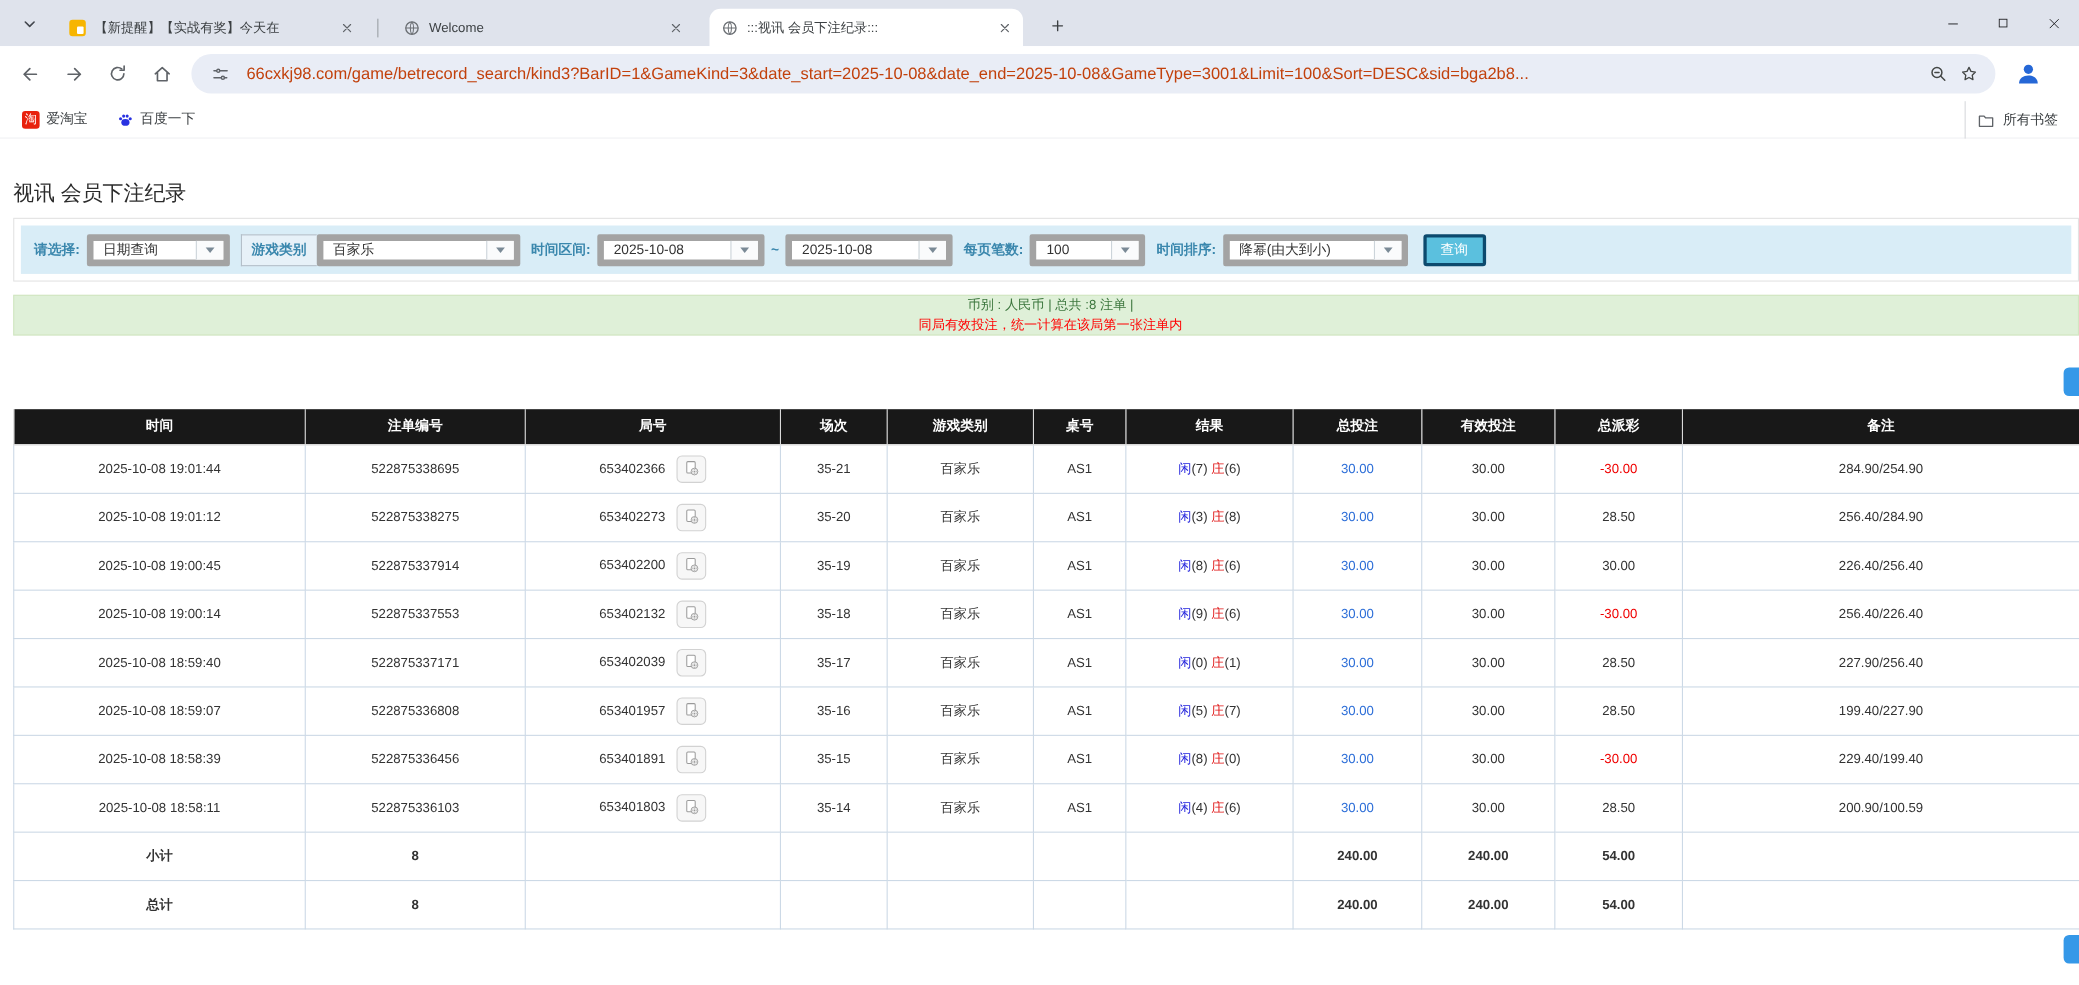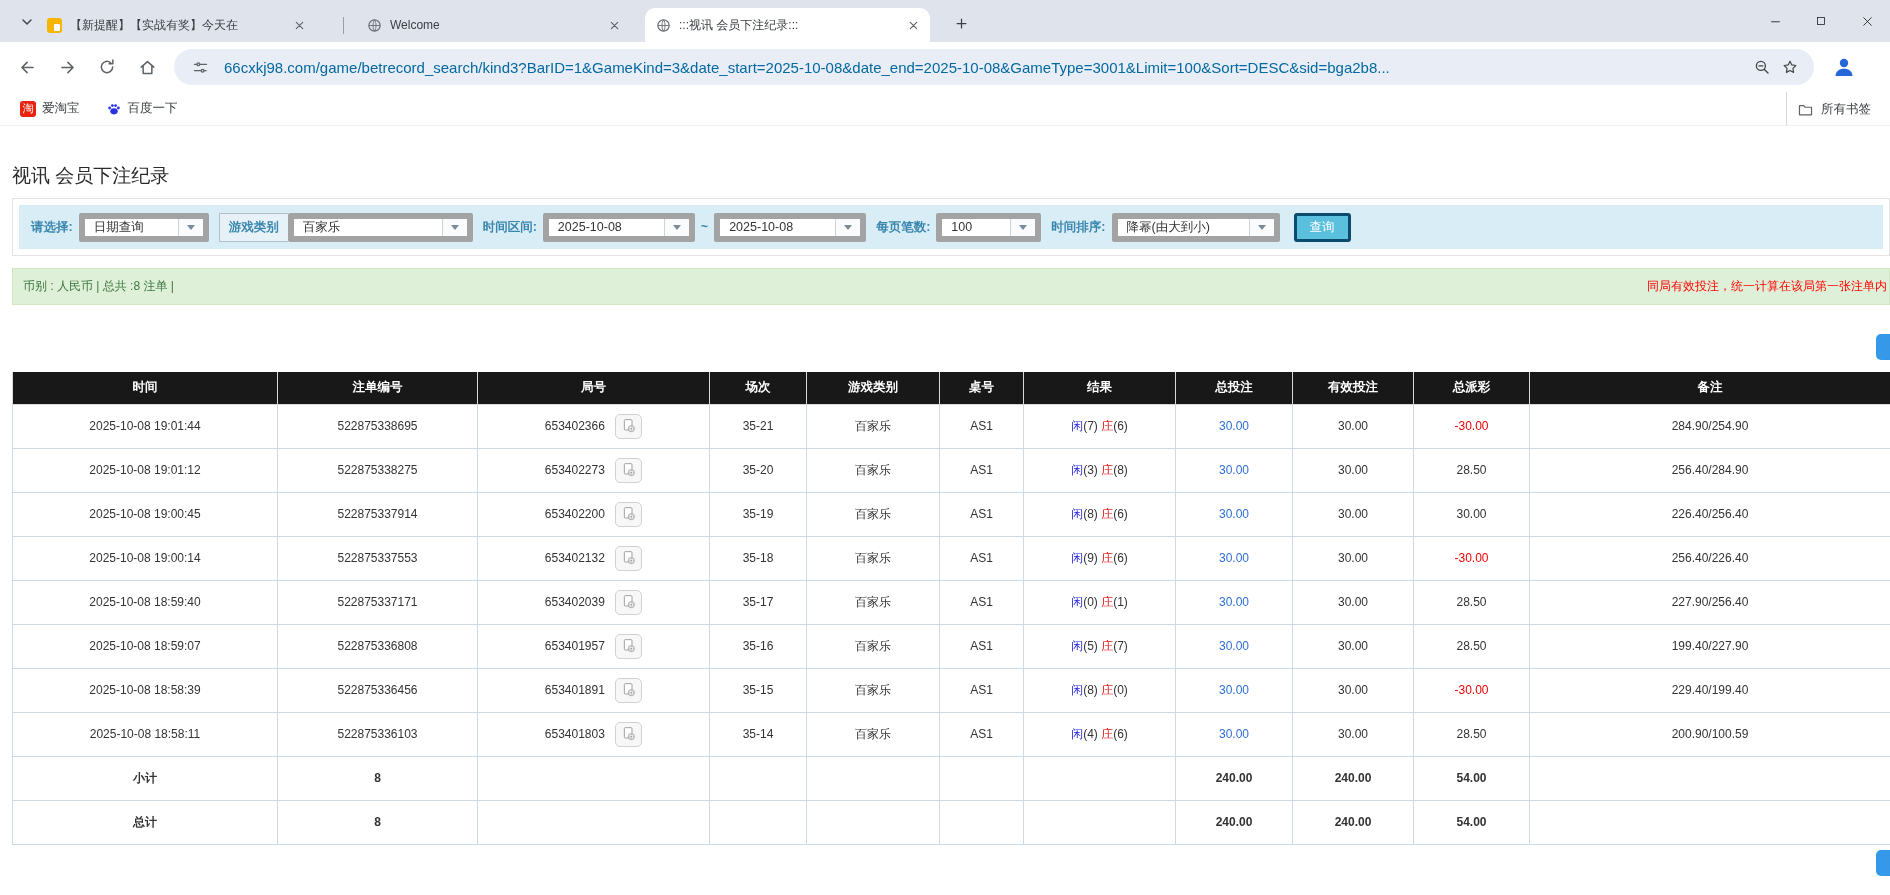--- a/index.html
+++ b/index.html
@@ -21,21 +21,21 @@
   .fav-nga { width:15px; height:15px; border-radius:3px; background:#f7b500; position:relative; }
   .fav-nga::after { content:""; position:absolute; right:2px; bottom:2px; width:6px; height:7px; background:#fff; border-radius:1px; }
   .win-controls { position:absolute; right:0; top:0; height:42px; display:flex; }
   .win-btn { width:46px; height:42px; display:flex; align-items:center; justify-content:center; }
 
   .toolbar { position:absolute; top:42px; left:0; width:1890px; height:50px; background:#fff;
     display:flex; align-items:center; }
   .nav-ic { width:34px; height:34px; border-radius:50%; display:flex; align-items:center; justify-content:center; margin-left:6px; flex:0 0 34px; }
   .omnibox { margin-left:10px; width:1640px; height:36px; background:#e9edf6; border-radius:18px;
     display:flex; align-items:center; padding:0 10px 0 12px; }
-  .omnibox .url { flex:1; font-size:15px; color:#0369a1; white-space:nowrap; overflow:hidden; margin-left:10px; }
+  .omnibox .url { flex:1; font-size:15px; color:#c2410c; white-space:nowrap; overflow:hidden; margin-left:10px; }
   .omni-ic { width:28px; height:28px; display:flex; align-items:center; justify-content:center; flex:0 0 28px; }
   .profile-btn { margin-left:14px; width:32px; height:32px; display:flex; align-items:center; justify-content:center; }
 
   .bookmarks { position:absolute; top:92px; left:0; width:1890px; height:34px; background:#fff;
     display:flex; align-items:center; font-size:12.5px; color:#3c4043; border-bottom:1px solid #f0f1f4; }
   .bm-item { display:flex; align-items:center; gap:6px; margin-left:14px; padding:3px 6px; border-radius:6px; }
   .fav-taobao { width:16px; height:16px; background:#e8220e; border-radius:3px; color:#fff; font-size:11px;
     display:flex; align-items:center; justify-content:center; }
   .bm-right { position:absolute; right:0; top:0; height:34px; display:flex; align-items:center; gap:7px;
     padding-left:10px; border-left:1px solid #d7d9dd; width:104px; overflow:hidden; }
@@ -56,21 +56,21 @@
     display:flex; align-items:center; justify-content:center; }
   .caret { width:0; height:0; border-left:4px solid transparent; border-right:4px solid transparent; border-top:5px solid #7a8a96; }
   .addon { height:29px; display:flex; align-items:center; padding:0 9px; background:#e7f1f8;
     border:1px solid #b4bfc9; border-right:none; color:#3a87ad; font-weight:bold; margin-left:10px; }
   .tilde { color:#3a87ad; margin:0 6px; font-weight:bold; }
   .btn-search { height:29px; margin-left:14px; padding:0 13px; background:#5bc0de; border:3px solid #0c4a6e;
     border-radius:3px; color:#fff; font-size:12.5px; cursor:pointer; }
 
   .info-bar { position:absolute; left:12px; top:268px; width:1878px; height:37px; background:#dff0d8;
     border:1px solid #d2e6c2; display:flex; align-items:center; justify-content:space-between;
-    padding:0 2px 0 10px; font-size:12px; overflow:hidden; }
+    padding:0 2px 0 10px; font-size:12px; overflow:hidden;flex-direction:column; }
   .info-left { color:#3c763d; white-space:nowrap; }
   .info-right { color:#ff0000; white-space:nowrap; }
 
   .edge-btn { position:absolute; right:0; width:14px; height:26px; background:#3598e8; border-radius:5px 0 0 5px; }
   .edge-top { top:334px; } .edge-bottom { top:850px; }
 
   
   table.bet { position:absolute; left:12px; top:372px; width:1878px; border-collapse:collapse;
     table-layout:fixed; font-size:12px; }
   table.bet th { background:#181818; color:#fff; height:32px; font-weight:bold; font-size:12.5px;
@@ -90,21 +90,21 @@
 
 <div class="tabbar">
   <div class="tab-search-btn">
     <span>
       <svg width="16" height="16" viewBox="0 0 24 24">
           <path d="M6 9l6 6 6-6" stroke="#43474e" stroke-width="2.2" fill="none" stroke-linecap="round" stroke-linejoin="round"></path>
         </svg>
     </span>
   </div>
 
-  <div class="tab" style="left:36px; width:280px;">
+  <div class="tab" style="left:52px; width:280px;">
     <span class="fav">
         <span class="fav-nga"></span>
       </span>
     <span class="t-title">【新提醒】【实战有奖】今天在</span>
     <span class="t-close">
       <svg width="11" height="11" viewBox="0 0 24 24">
           <path d="M5 5l14 14M19 5L5 19" stroke="#5f6368" stroke-width="2.4" stroke-linecap="round"></path>
         </svg>
     </span>
   </div>

